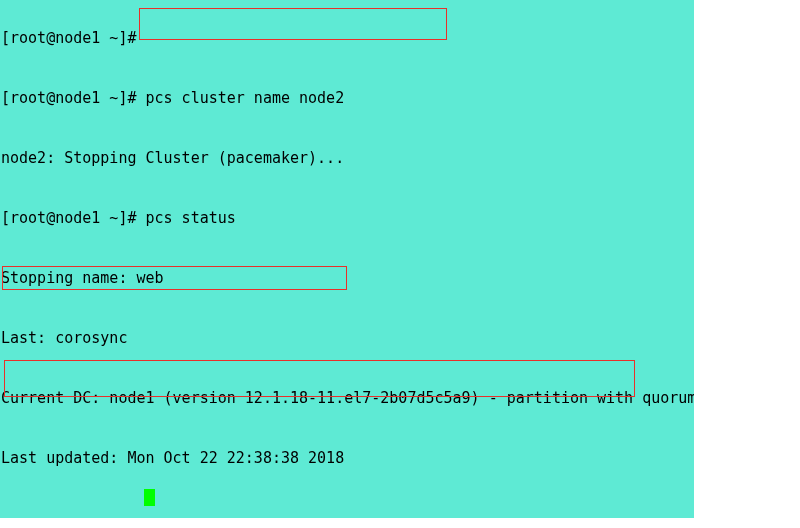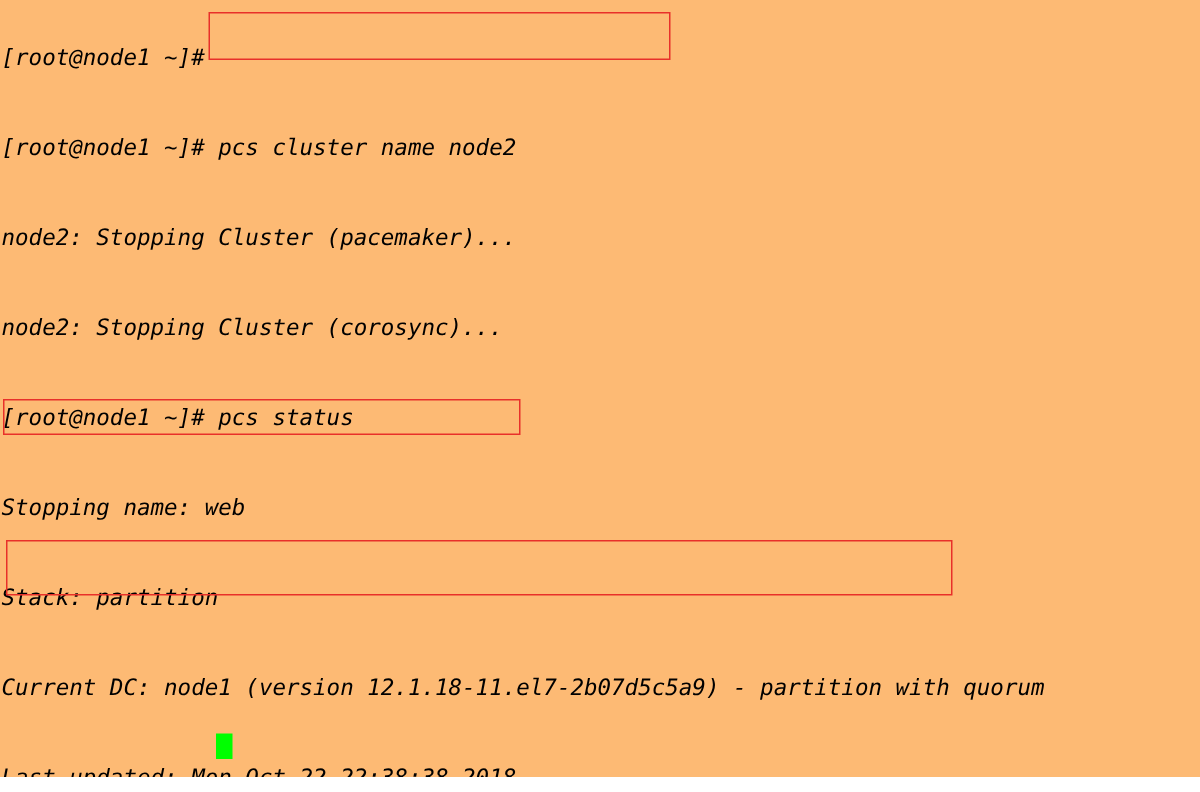--- a/index.html
+++ b/index.html
@@ -9,25 +9,24 @@
   }
   body {
     width: 800px;
     height: 528px;
     overflow: hidden;
     font-family: "DejaVu Sans Mono", "Liberation Mono", monospace;
   }
 
   #terminal {
     position: relative;
-    width: 800px;
+    width: 694px;
     height: 518px;
-    background: #fdba74;
+    background: #5eead4;
     overflow: hidden;
-    font-style: italic;
   }
 
   
   .console {
     position: absolute;
     left: 0;
     top: -12px;             
     width: 800px;
     font-family: "DejaVu Sans Mono", "Liberation Mono", monospace;
     font-size: 15px;
@@ -65,24 +64,23 @@
 </style>
 </head>
 <body>
 
 <div id="terminal">
 
   <div class="console">
     <div class="line">[root@node1 ~]#</div>
     <div class="line">[root@node1 ~]# pcs cluster name node2</div>
     <div class="line">node2: Stopping Cluster (pacemaker)...</div>
-    <div class="line">node2: Stopping Cluster (corosync)...</div>
     <div class="line">[root@node1 ~]# pcs status</div>
     <div class="line">Stopping name: web</div>
-    <div class="line">Stack: partition</div>
+    <div class="line">Last: corosync</div>
     <div class="line">Current DC: node1 (version 12.1.18-11.el7-2b07d5c5a9) - partition with quorum</div>
     <div class="line">Last updated: Mon Oct 22 22:38:38 2018</div>
     
     
     
     
     
     
     
     

